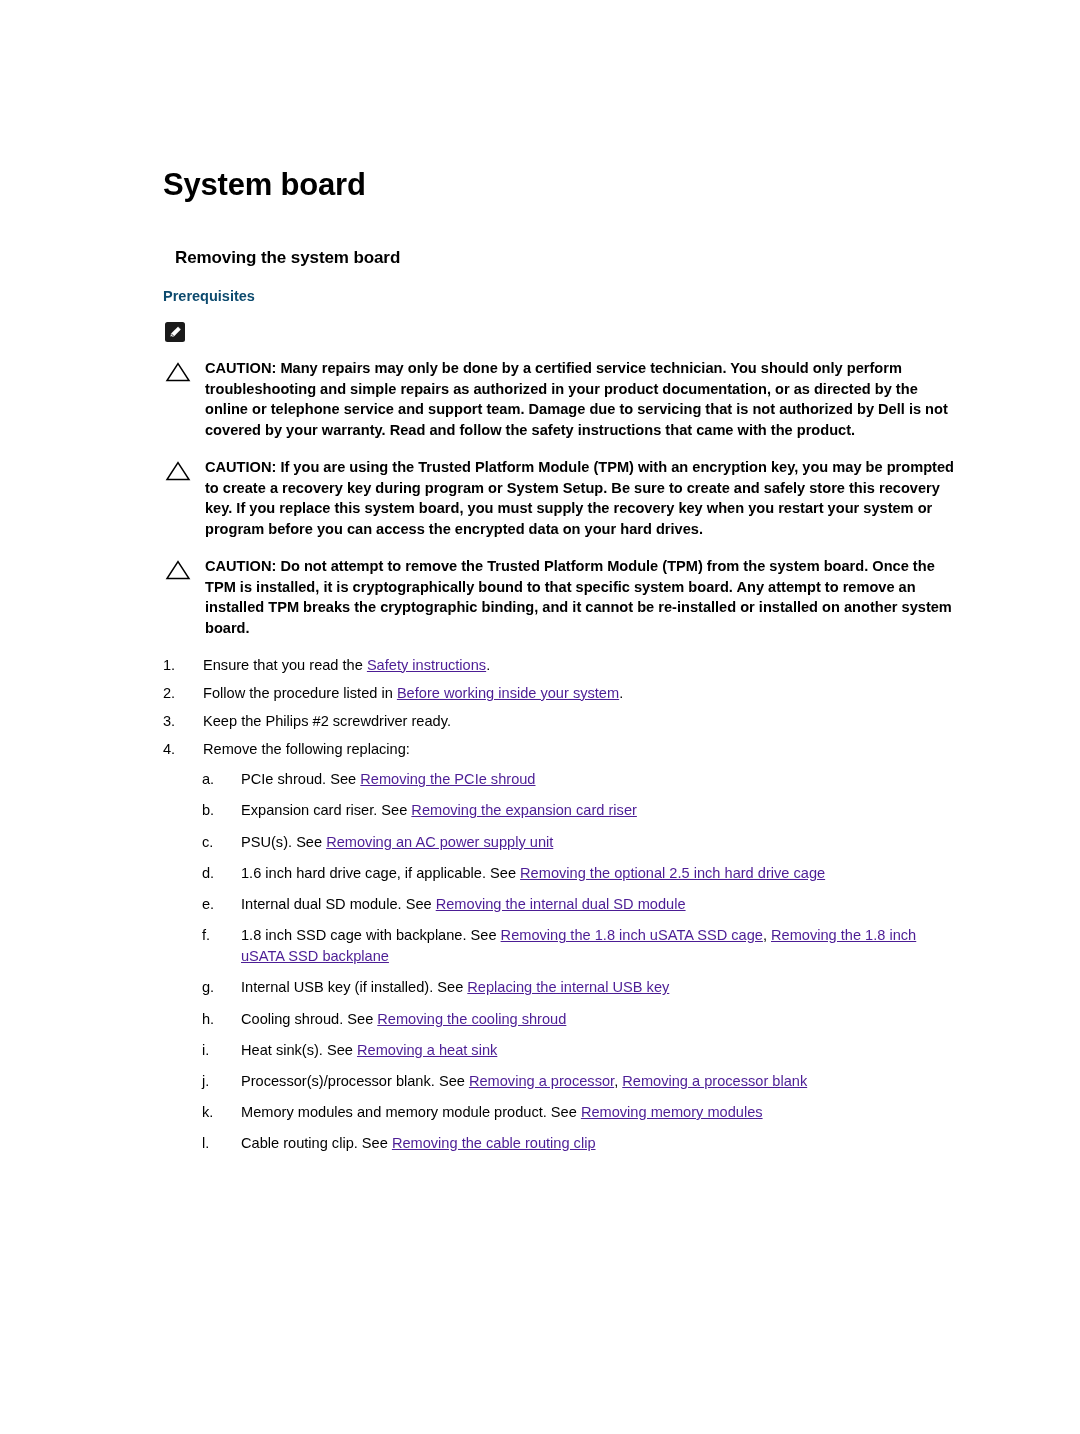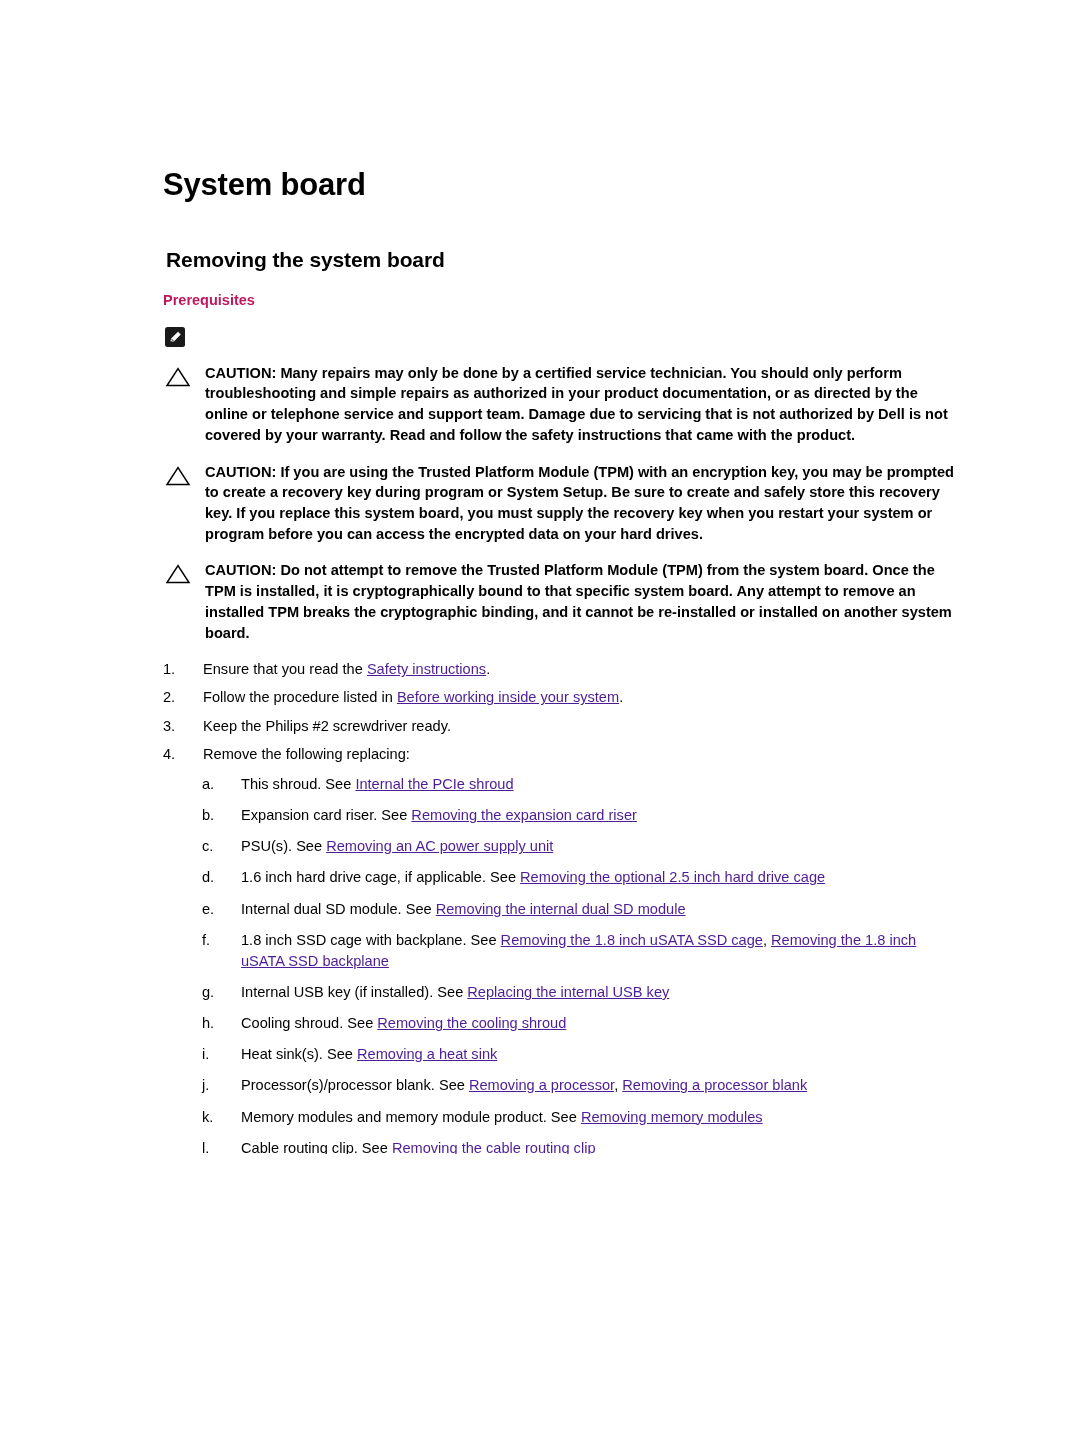--- a/index.html
+++ b/index.html
@@ -33,33 +33,33 @@
   
   h1.doc-title {
     font-size: 31px;
     font-weight: bold;
     letter-spacing: -0.2px;
     margin: 0 0 46px 0;
     line-height: 1.1;
     color: #000;
   }
   h2.section-title {
-    font-size: 21px;
+    font-size: 17px;
     font-weight: bold;
     letter-spacing: -0.1px;
-    margin: 0 0 20px 3px;
+    margin: 0 0 20px 12px;
     line-height: 1.15;
     color: #000;
   }
   h3.sub-title {
     font-size: 14.5px;
     font-weight: bold;
     margin: 0 0 14px 0;
     line-height: 1.2;
-    color: #be185d;
+    color: #0c4a6e;
   }
 
   
   .admon {
     display: flex;
     align-items: flex-start;
     margin: 0 0 16px 0;
     padding-left: 2px;
   }
   .admon .icon-cell {
@@ -242,21 +242,21 @@
         <span class="marker">4.</span>
         <span class="txt">Remove the following replacing:</span>
       </li>
     </ol>
 
     <div class="sub-wrap">
       <ol class="substeps">
 
         <li>
           <span class="marker">a.</span>
-          <span class="txt"><span>This shroud. See </span><a class="doclink">Internal the PCIe shroud</a></span>
+          <span class="txt"><span>PCIe shroud. See </span><a class="doclink">Removing the PCIe shroud</a></span>
         </li>
 
         <li>
           <span class="marker">b.</span>
           <span class="txt"><span>Expansion card riser. See </span><a class="doclink">Removing the expansion card riser</a></span>
         </li>
 
         <li>
           <span class="marker">c.</span>
           <span class="txt"><span>PSU(s). See </span><a class="doclink">Removing an AC power supply unit</a></span>

